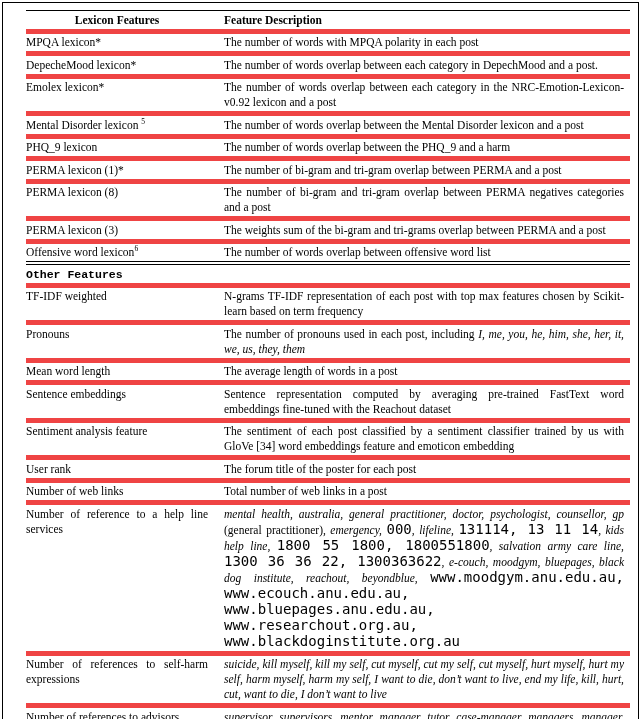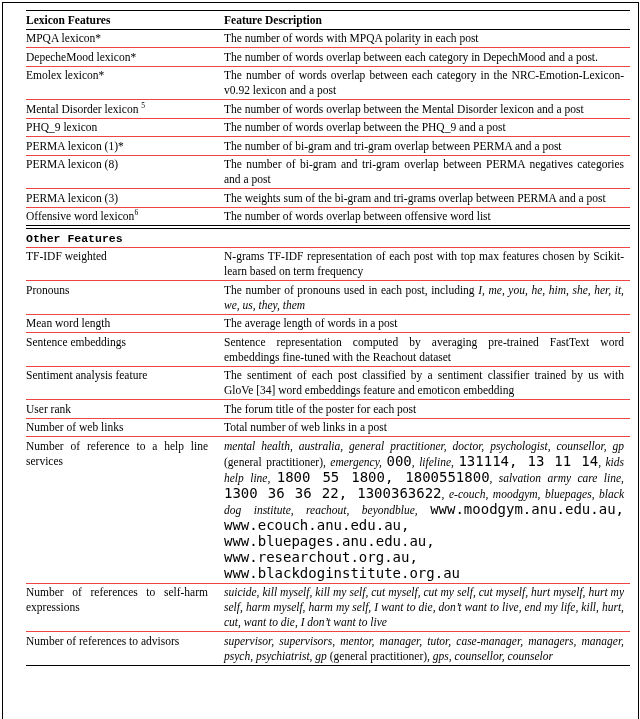--- a/index.html
+++ b/index.html
@@ -35,26 +35,27 @@
   th, td {
     vertical-align: top;
     text-align: left;
     padding: 1.5px 6px 1px 0;
   }
   thead tr {
     border-top: 1.5px solid #000;
     border-bottom: 1px solid #000;
   }
   th { font-weight: bold; }
-  tbody tr { border-top: 1px solid #ef4444; }
+  tbody tr { border-top: 5px solid #ef4444; }
   tr.section-row { border-top: 4px double #000; }
   td.section-title-cell { font-weight: bold; font-family: Liberation Mono, monospace; }
   td.feature-cell, th.feature-cell {
     width: 182px;
     padding-right: 16px;
+    text-align: center;
   }
   td.feature-cell { text-align: justify; }
   td.description-cell {
     text-align: justify;
     hyphens: auto;
   }
   .fmt-i { font-style: italic; }
   .fmt-m {
     font-family: "DejaVu Sans Mono", monospace;
     font-size: 14px;
@@ -90,21 +91,21 @@
         <tr>
           <td class="feature-cell"><span>Emolex lexicon*</span></td>
           <td class="description-cell"><span>The number of words overlap between each category in the NRC-Emotion-Lexicon-v0.92 lexicon and a post</span></td>
         </tr>
         <tr>
           <td class="feature-cell"><span>Mental Disorder lexicon </span><span class="fmt-sup">5</span></td>
           <td class="description-cell"><span>The number of words overlap between the Mental Disorder lexicon and a post</span></td>
         </tr>
         <tr>
           <td class="feature-cell"><span>PHQ_9 lexicon</span></td>
-          <td class="description-cell"><span>The number of words overlap between the PHQ_9 and a post</span></td>
+          <td class="description-cell"><span>The number of words overlap between the PHQ_9 and a harm</span></td>
         </tr>
         <tr>
           <td class="feature-cell"><span>PERMA lexicon (1)*</span></td>
           <td class="description-cell"><span>The number of bi-gram and tri-gram overlap between PERMA and a post</span></td>
         </tr>
         <tr>
           <td class="feature-cell"><span>PERMA lexicon (8)</span></td>
           <td class="description-cell"><span>The number of bi-gram and tri-gram overlap between PERMA negatives categories and a post</span></td>
         </tr>
         <tr>

